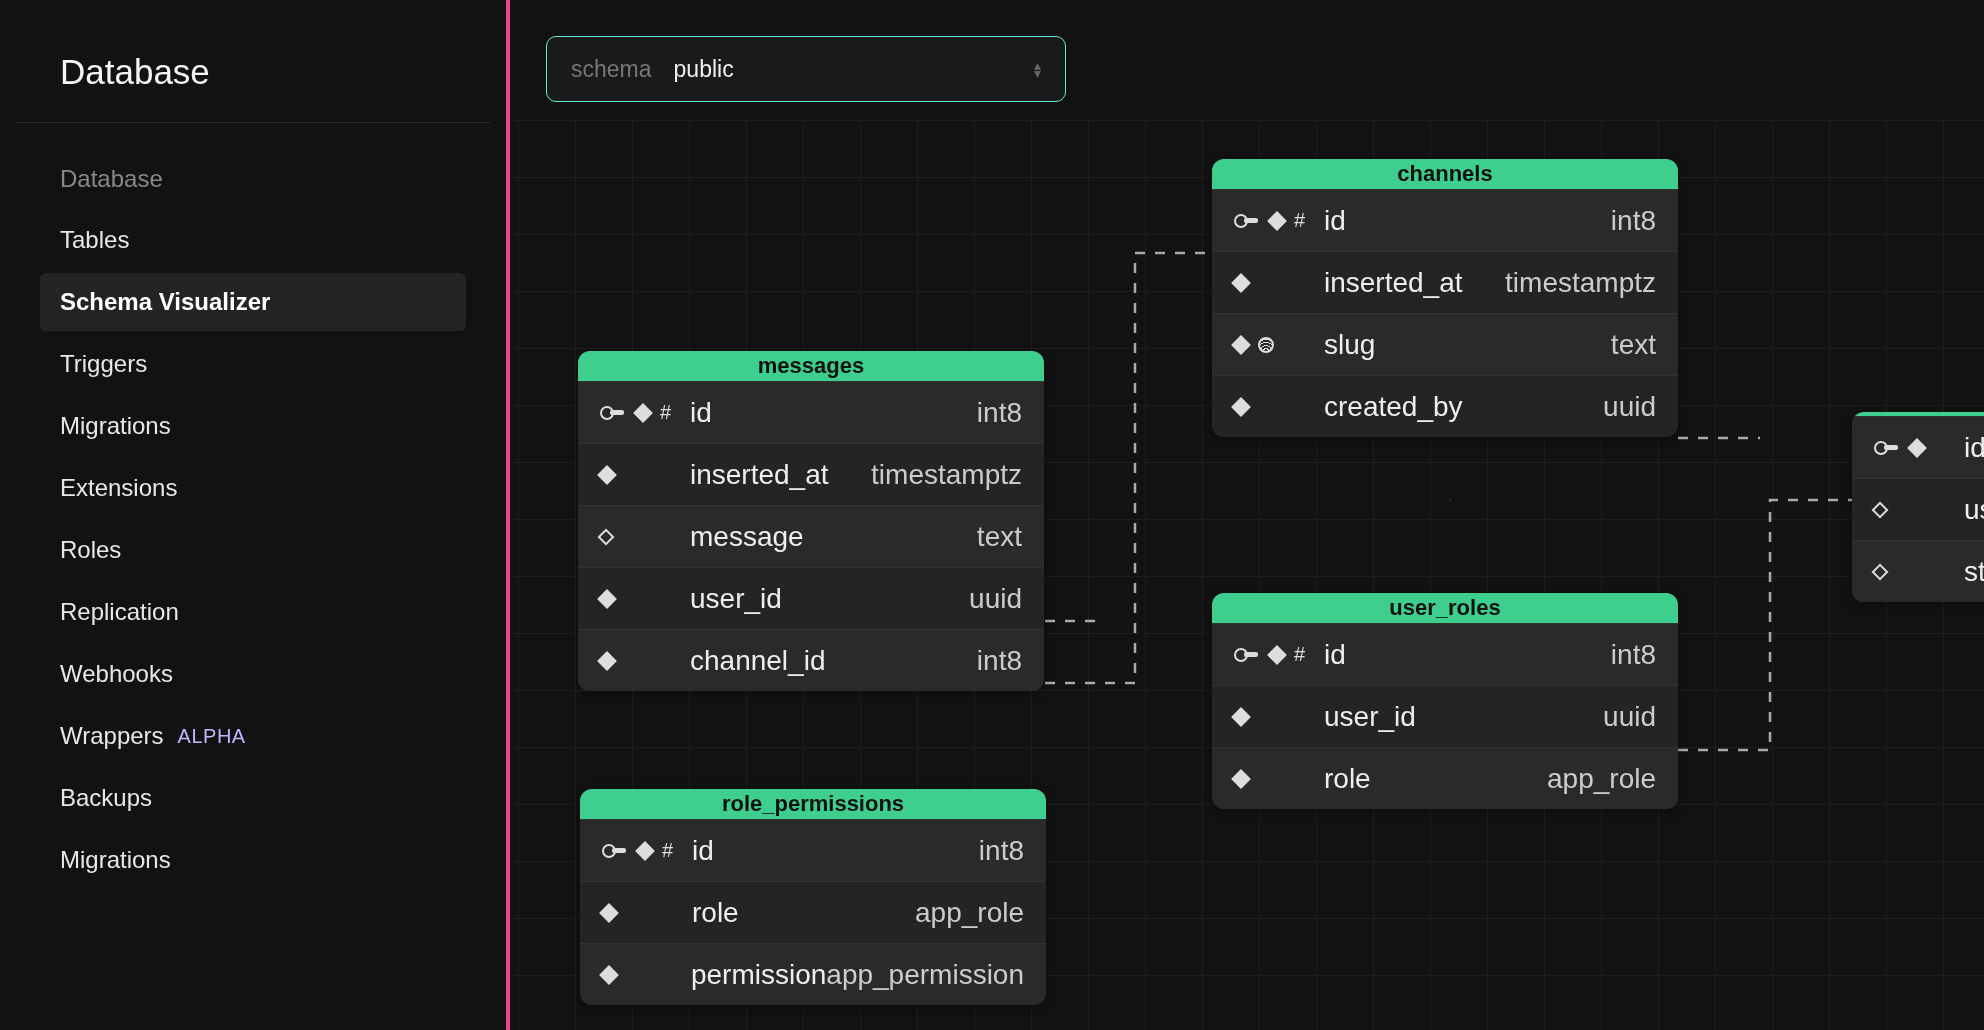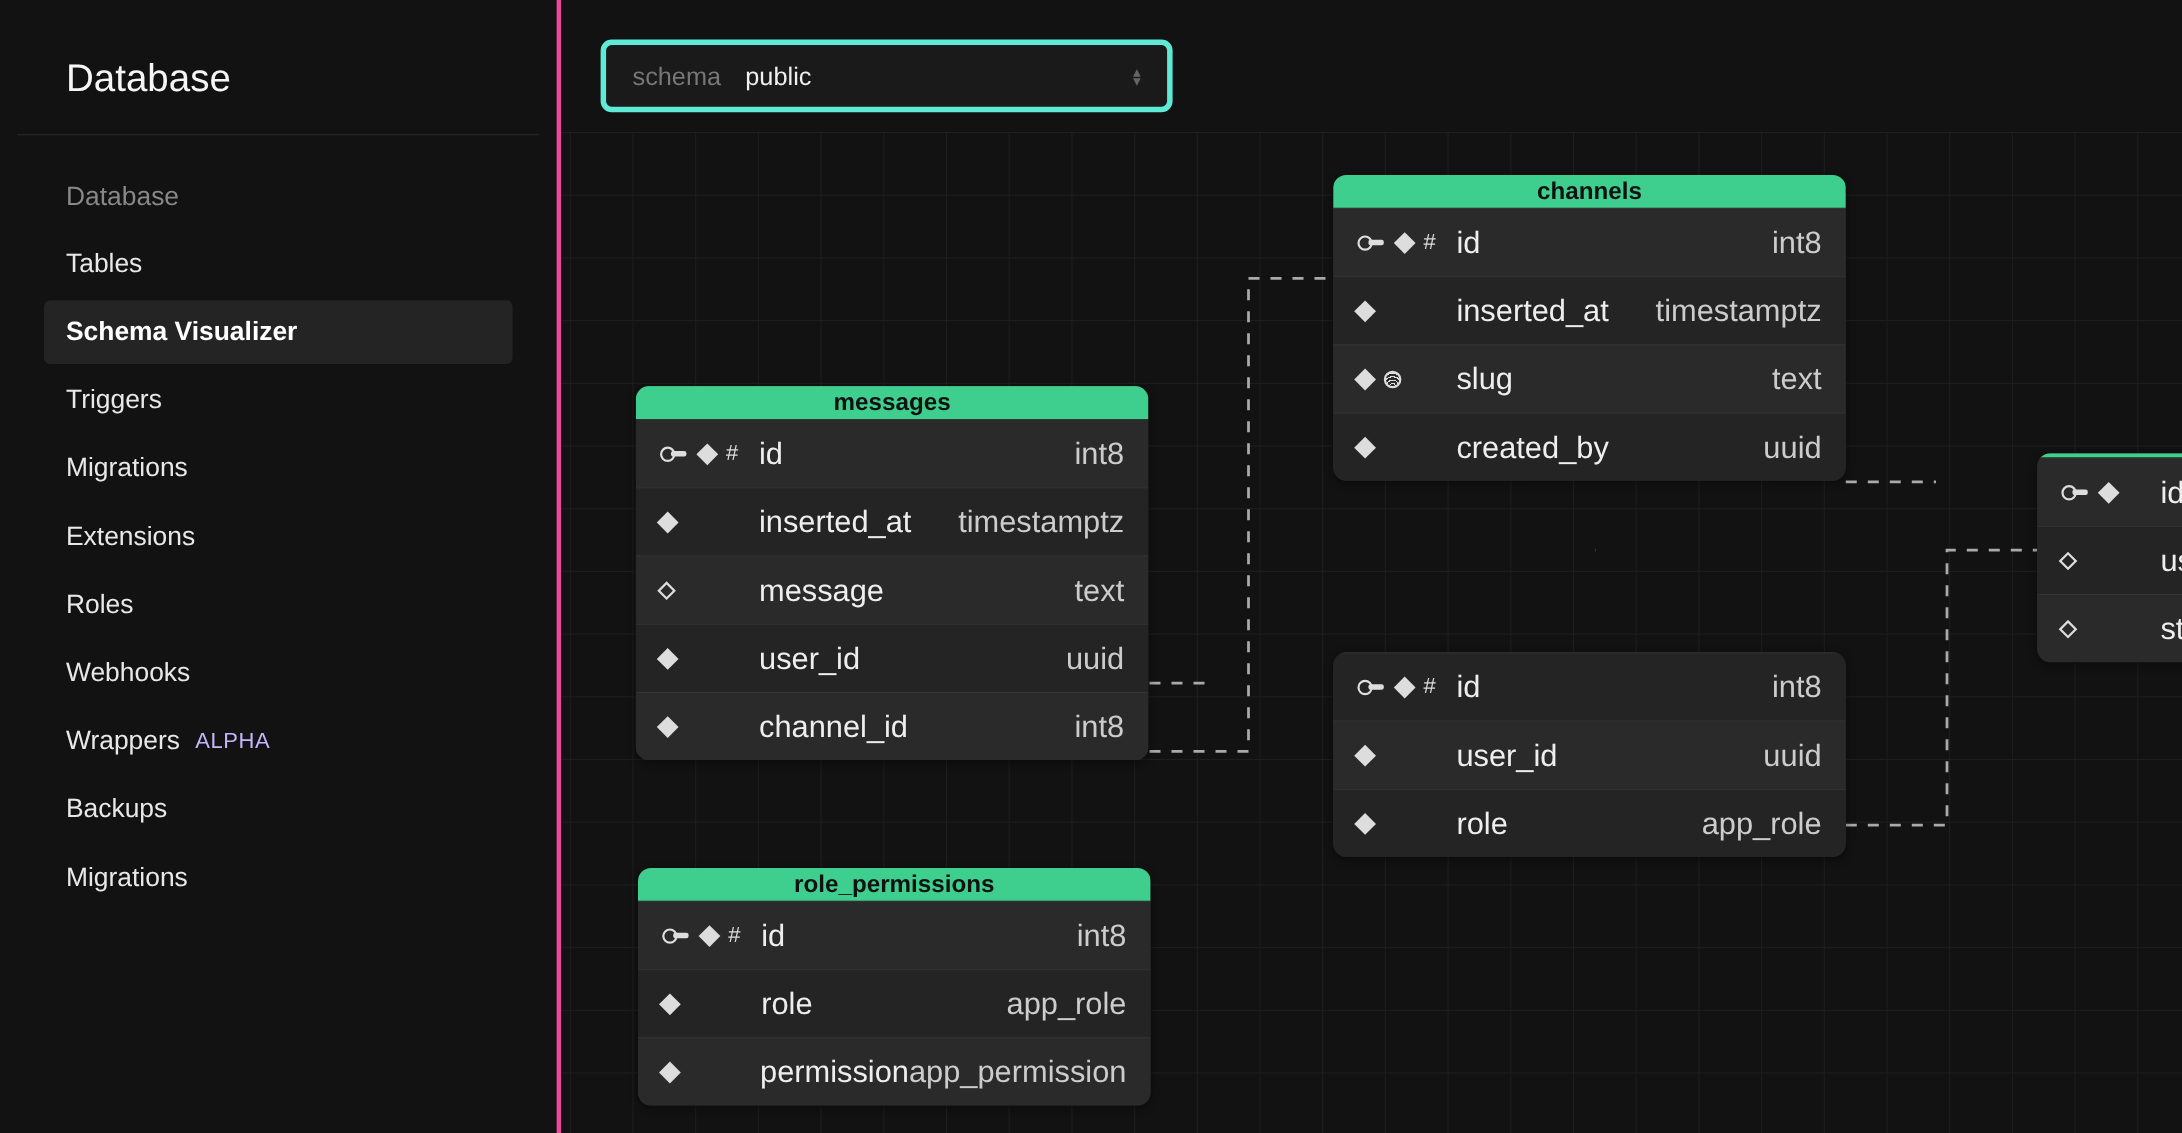--- a/index.html
+++ b/index.html
@@ -77,21 +77,21 @@
       linear-gradient(to bottom, #1e1e1e 1px, transparent 1px);
     background-size: 57px 57px;
     background-position: 8px 0;
   }
   .schema-picker {
     position: absolute;
     top: 36px;
     left: 36px;
     width: 520px;
     height: 66px;
-    border: 5px solid #5eead4;
+    border: 1px solid #5eead4;
     border-radius: 10px;
     background: #1a1a1a;
     display: flex;
     align-items: center;
     padding: 0 24px;
     gap: 22px;
     font-size: 23px;
   }
   .schema-picker .label { color: #777; }
   .schema-picker .value { color: #f0f0f0; }
@@ -210,20 +210,23 @@
           <div class="nav-item">
             <span>Migrations</span>
           </div>
           <div class="nav-item">
             <span>Extensions</span>
           </div>
           <div class="nav-item">
             <span>Roles</span>
           </div>
           <div class="nav-item">
+            <span>Replication</span>
+          </div>
+          <div class="nav-item">
             <span>Webhooks</span>
           </div>
           <div class="nav-item">
             <span>Wrappers</span>
             <span class="nav-badge">ALPHA</span>
           </div>
           <div class="nav-item">
             <span>Backups</span>
           </div>
           <div class="nav-item">
@@ -354,20 +357,21 @@
         </div>
         <div class="table-row">
           <div class="col-icons">
             <span class="ic ic-diamond-fill"></span>
           </div>
           <div class="col-name">created_by</div>
           <div class="col-type">uuid</div>
         </div>
       </div>
     <div class="table-card" id="table-user_roles">
+        <div class="table-header">user_roles</div>
         <div class="table-row">
           <div class="col-icons">
             <span class="ic ic-key"></span>
             <span class="ic ic-diamond-fill"></span>
             <span class="ic ic-hash"></span>
           </div>
           <div class="col-name">id</div>
           <div class="col-type">int8</div>
         </div>
         <div class="table-row">

